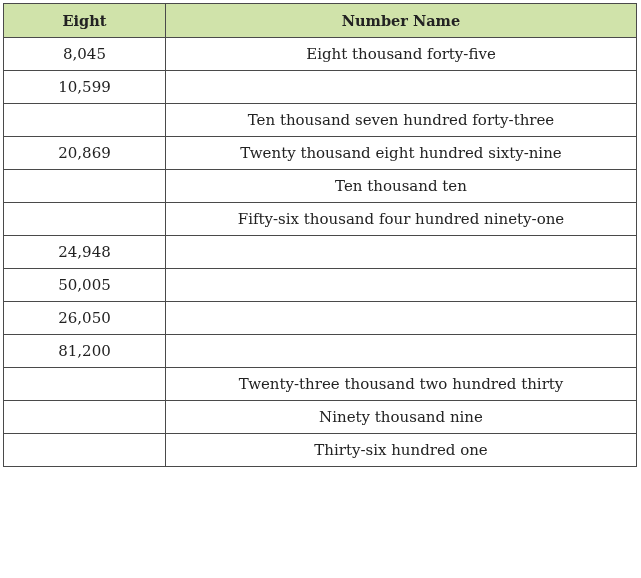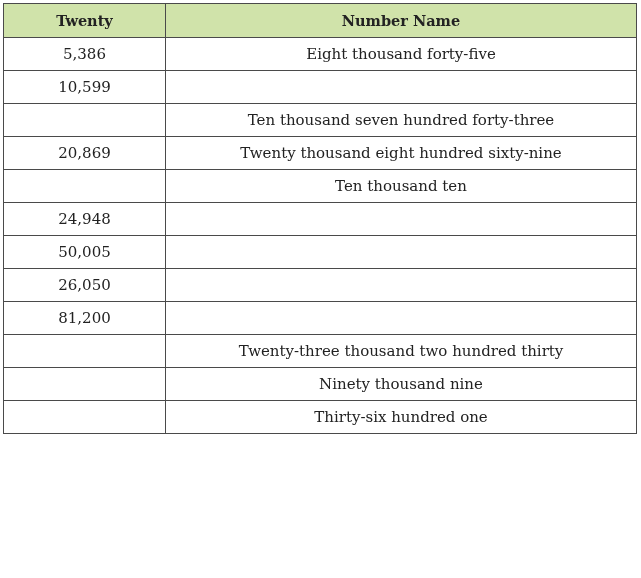--- a/index.html
+++ b/index.html
@@ -29,44 +29,48 @@
 </head>
 <body>
 
 <table>
   <colgroup>
       <col class="c1">
       <col>
     </colgroup>
   <thead>
     <tr>
-      <th>Twenty</th>
+      <th>Eight</th>
       <th>Number Name</th>
     </tr>
   </thead>
   <tbody>
     <tr>
-        <td>5,386</td>
+        <td>8,045</td>
         <td>Eight thousand forty-five</td>
       </tr>
     <tr>
         <td>10,599</td>
         <td></td>
       </tr>
     <tr>
         <td></td>
         <td>Ten thousand seven hundred forty-three</td>
       </tr>
     <tr>
         <td>20,869</td>
         <td>Twenty thousand eight hundred sixty-nine</td>
       </tr>
     <tr>
         <td></td>
         <td>Ten thousand ten</td>
+      </tr>
+    <tr>
+        <td></td>
+        <td>Fifty-six thousand four hundred ninety-one</td>
       </tr>
     <tr>
         <td>24,948</td>
         <td></td>
       </tr>
     <tr>
         <td>50,005</td>
         <td></td>
       </tr>
     <tr>

